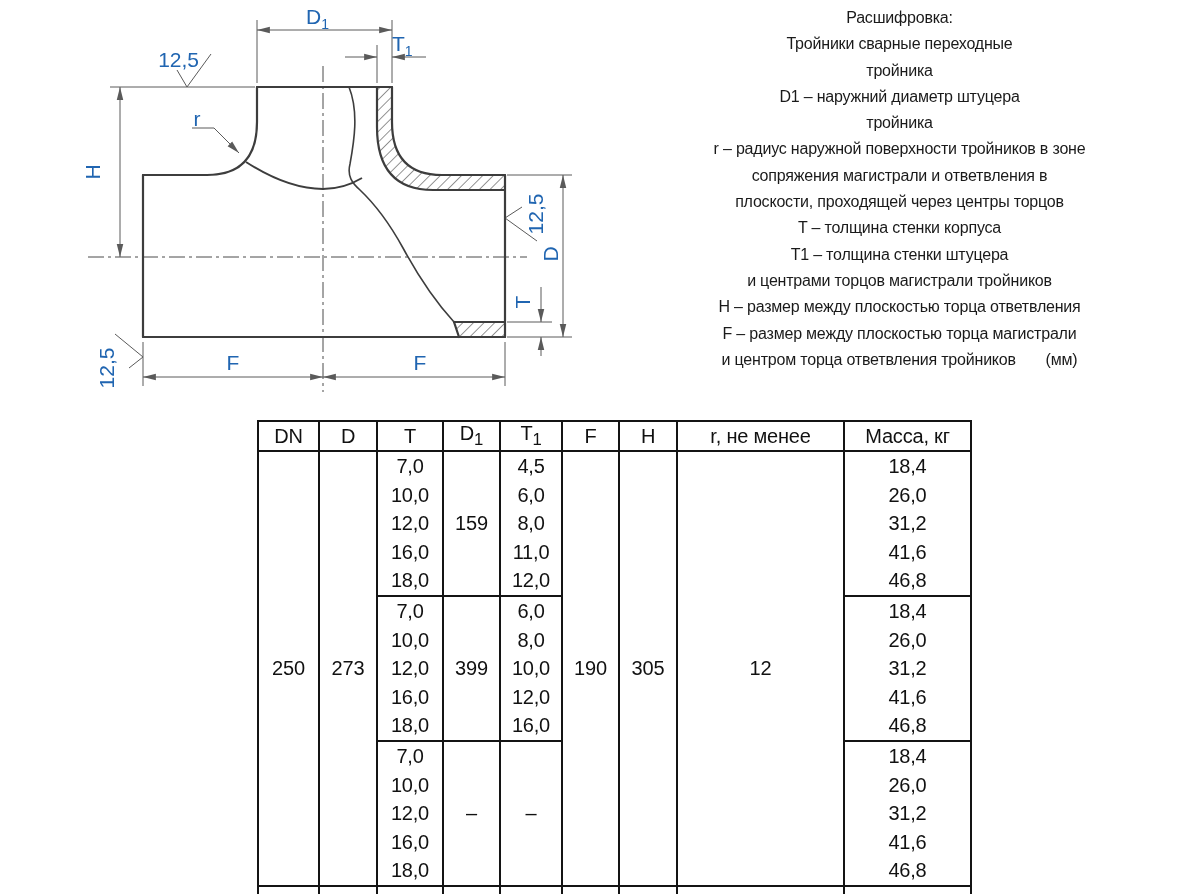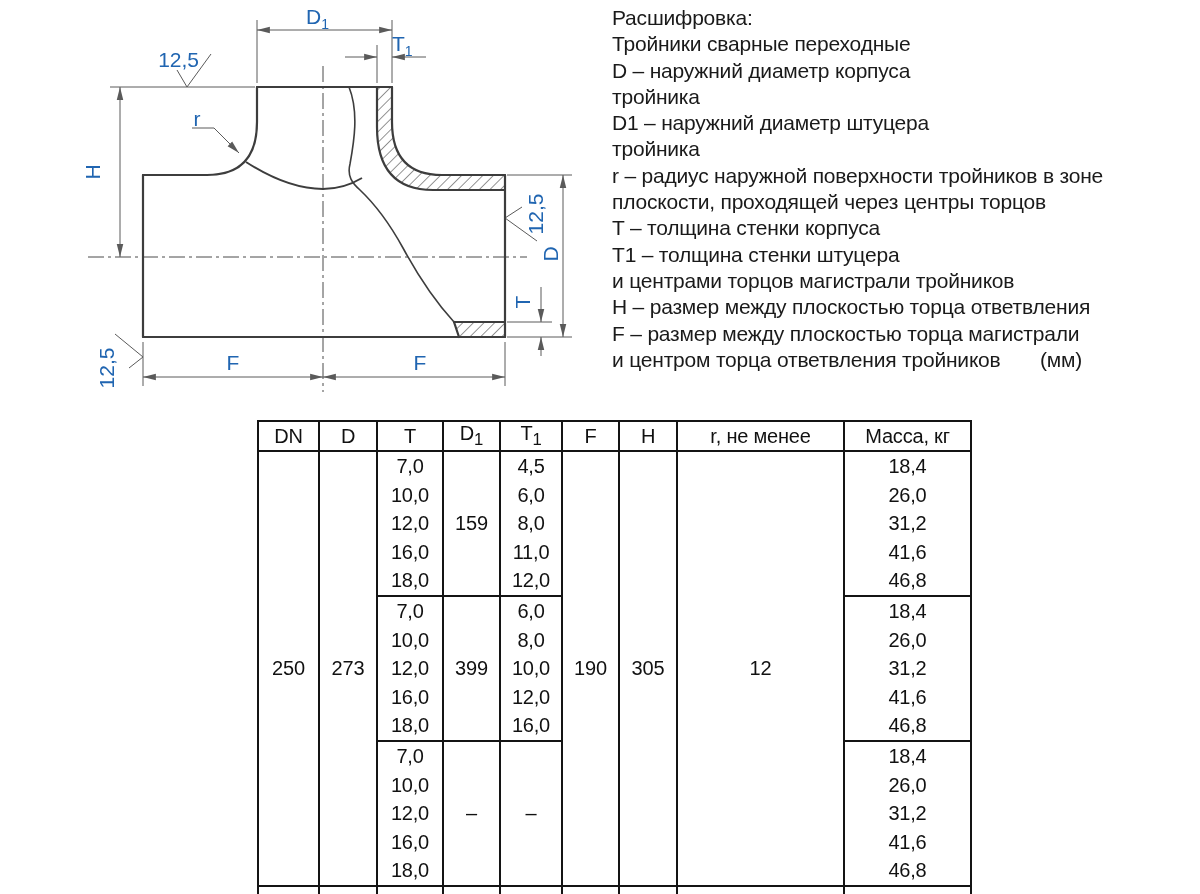--- a/index.html
+++ b/index.html
@@ -2,21 +2,21 @@
 <html><head>
 <meta charset="utf-8">
 <style>
   html,body{margin:0;padding:0;background:#fff;}
   .page{position:relative;width:1200px;height:894px;overflow:hidden;background:#ffffff;
         font-family:"Liberation Sans",sans-serif;color:#1c1c1c;padding-left:12px;}
   
   .drawing{position:absolute;left:0;top:0;width:600px;height:410px;}
   
   .legend{position:absolute;left:612px;top:5px;width:575px;
-          font-size:21px;line-height:26.3px;letter-spacing:-0.2px;color:#1a1a1a;}
+          font-size:16px;line-height:26.3px;letter-spacing:-0.2px;color:#1a1a1a;text-align:center;}
   .legend div{white-space:pre;}
   
   .spec-table{position:absolute;left:257px;top:420px;border-collapse:collapse;
               table-layout:fixed;font-size:20px;letter-spacing:-0.2px;color:#111;}
   .spec-table th,.spec-table td{border:2px solid #141414;padding:0;text-align:center;
               vertical-align:middle;font-weight:400;}
   .spec-table th{height:28px;}
   .group-cell{height:143px;}
   .lines div{line-height:28.6px;}
   .stub td{height:12px;border-bottom:none;}
@@ -104,25 +104,25 @@
       <text x="530" y="302" text-anchor="middle" transform="rotate(-90 530 302)">T</text>
       <text x="114" y="368" text-anchor="middle" transform="rotate(-90 114 368)">12,5</text>
       <text x="233" y="370" text-anchor="middle">F</text>
       <text x="420" y="370" text-anchor="middle">F</text>
     </g>
   </svg>
 
   <div class="legend">
     <div>Расшифровка:</div>
     <div>Тройники сварные переходные</div>
-    <div>D – наружний диаметр корпуса</div>
     <div>тройника</div>
     <div>D1 – наружний диаметр штуцера</div>
     <div>тройника</div>
     <div>r – радиус наружной поверхности тройников в зоне</div>
+    <div>сопряжения магистрали и ответвления в</div>
     <div>плоскости, проходящей через центры торцов</div>
     <div>T – толщина стенки корпуса</div>
     <div>T1 – толщина стенки штуцера</div>
     <div>и центрами торцов магистрали тройников</div>
     <div>H – размер между плоскостью торца ответвления</div>
     <div>F – размер между плоскостью торца магистрали</div>
     <div>и центром торца ответвления тройников&nbsp;&nbsp;&nbsp;&nbsp;&nbsp;&nbsp;&nbsp;(мм)</div>
   </div>
 
   <table class="spec-table">

